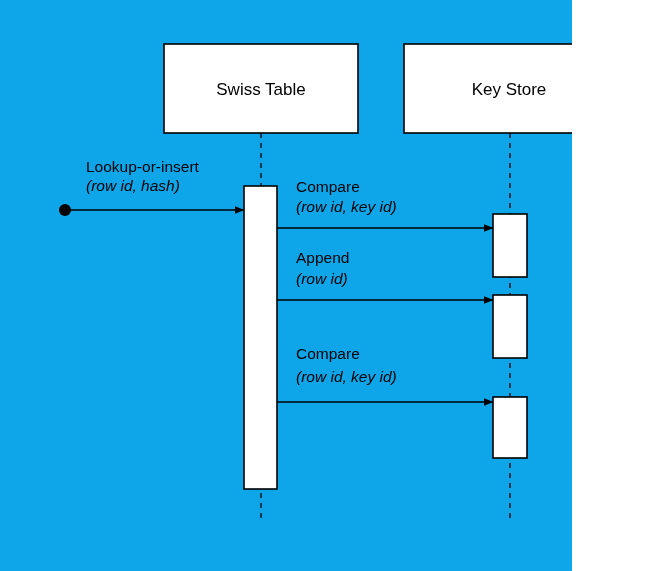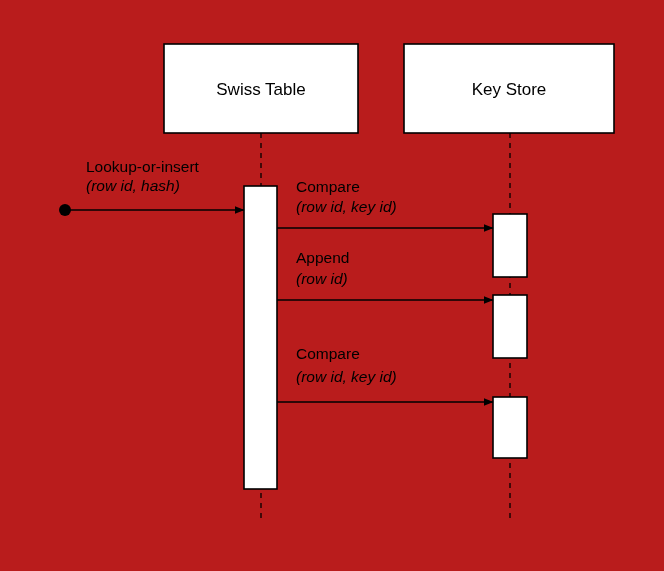--- a/index.html
+++ b/index.html
@@ -5,23 +5,23 @@
   html, body {
     margin: 0;
     padding: 0;
     background: #ffffff;
   }
   body {
     font-family: "Liberation Sans", sans-serif;
   }
   #diagram-root {
     position: relative;
-    width: 664px;
+    width: 572px;
     height: 571px;
-    background: #b91c1c;
+    background: #0ea5e9;
     overflow: hidden;
   }
   svg#sequence-canvas {
     position: absolute;
     left: 0;
     top: 0;
     width: 664px;
     height: 571px;
     display: block;
   }

